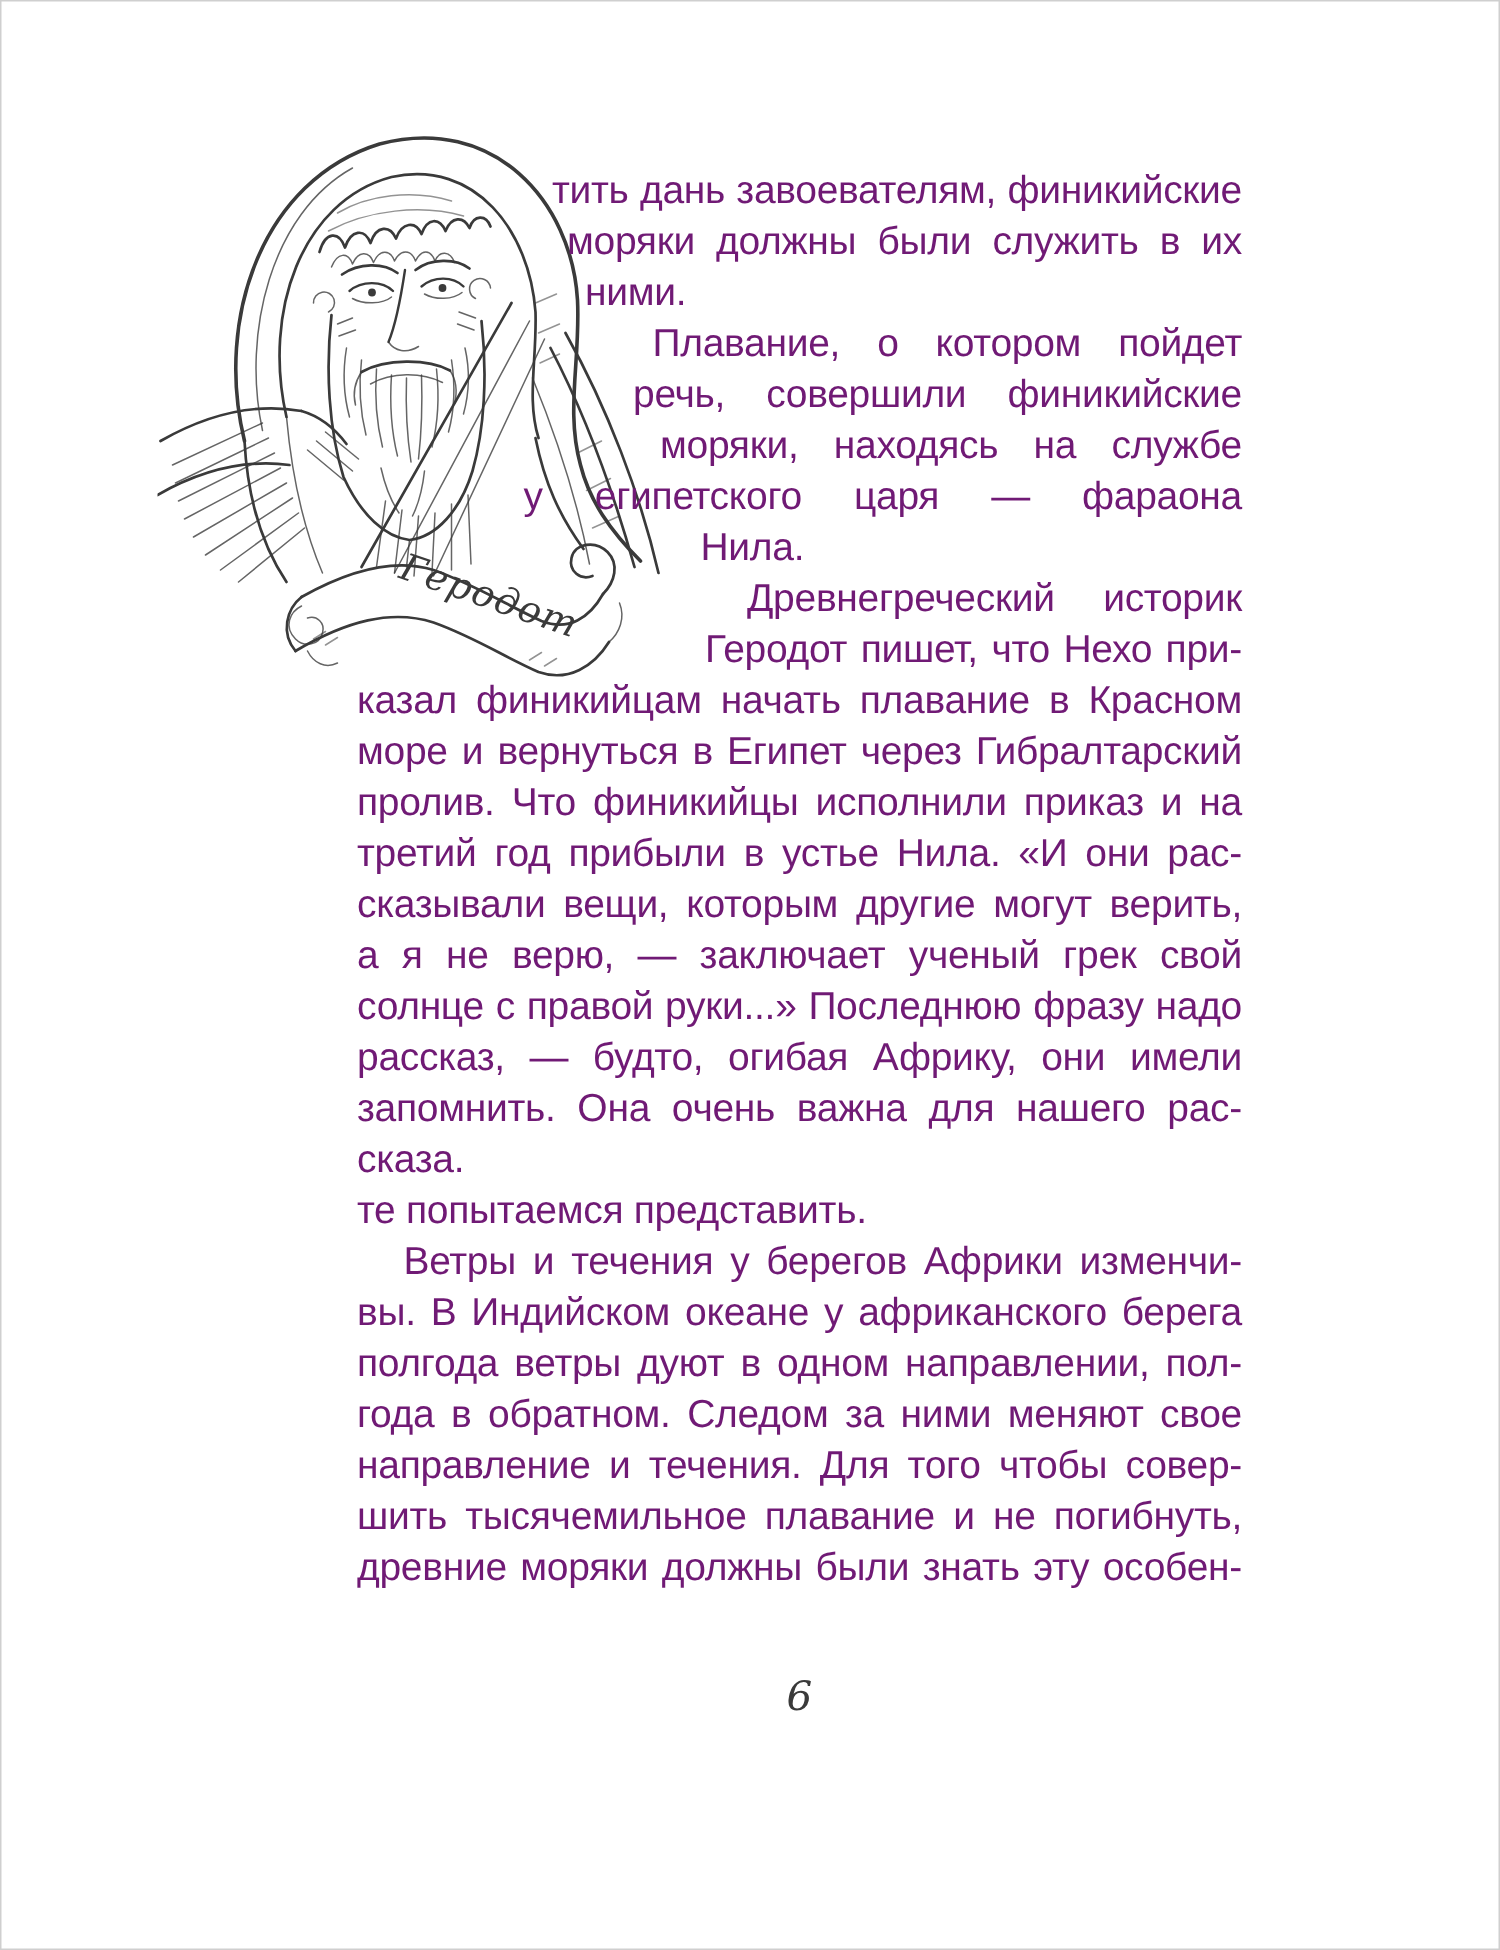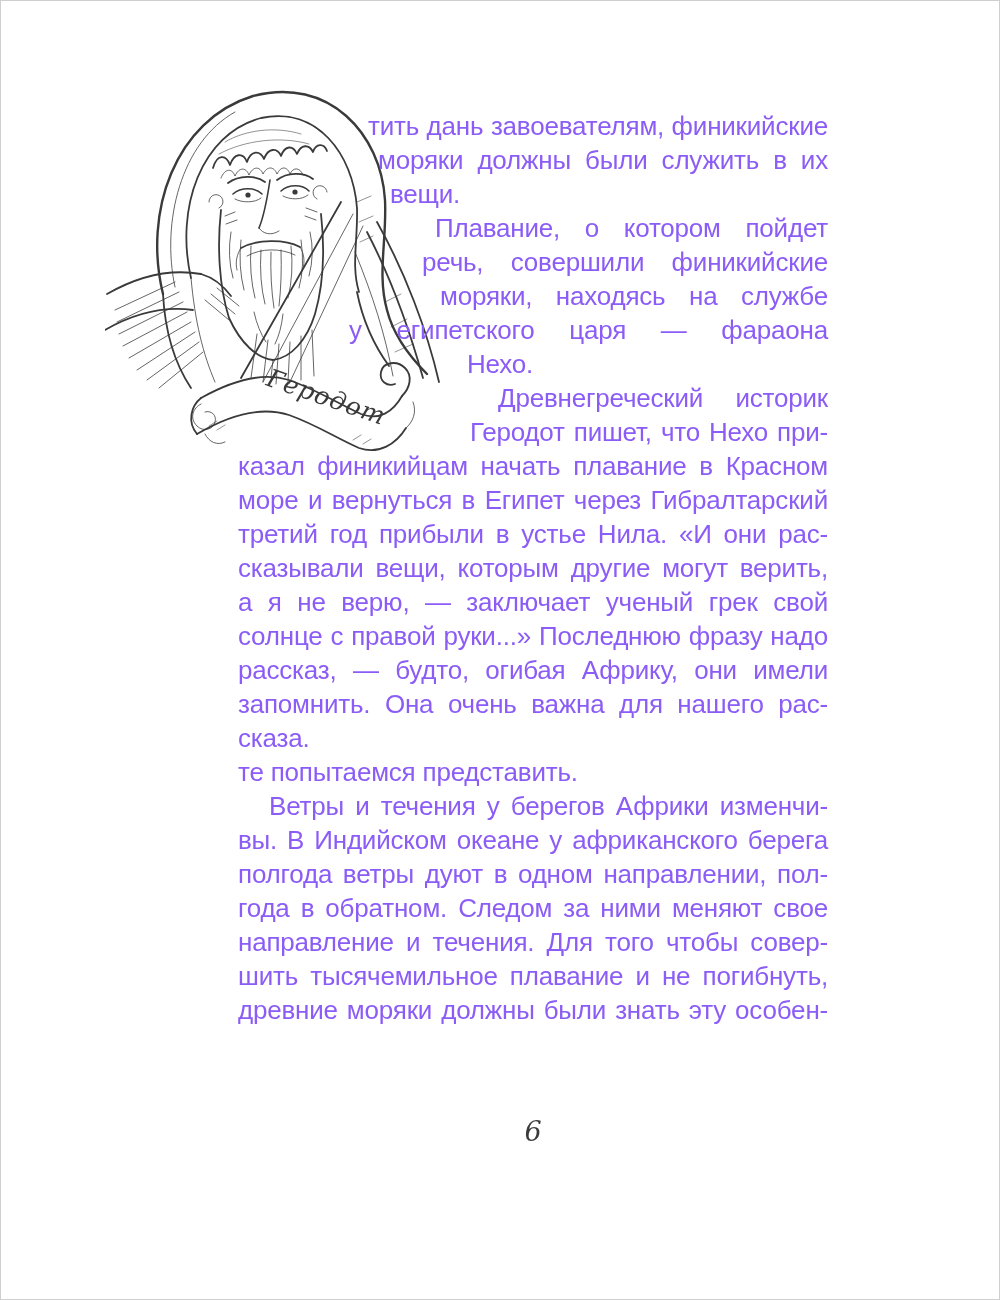--- a/index.html
+++ b/index.html
@@ -14,21 +14,21 @@
     font-family: "Liberation Sans", sans-serif;
   }
   .textcol {
     position: absolute;
     left: 238px;
     top: 109px;
     width: 590px;
     font-size: 26px;
     line-height: 34px;
     letter-spacing: -0.2px;
-    color: #8b5cf6;
+    color: #701a75;
   }
   .ln {
     height: 34px;
     white-space: nowrap;
     overflow: visible;
   }
   .j { text-align: justify; text-align-last: justify; }
   .l { text-align: left; }
   .pagenum {
     position: absolute;
@@ -175,30 +175,31 @@
       <path class="faint" d="M 112,348 l 8,-5"></path>
       <path class="faint" d="M 248,358 l 8,-5"></path>
       <path class="faint" d="M 258,362 l 8,-5"></path>
       <text class="banner-text" transform="translate(160,303) rotate(19)">Геродот</text>
     </g>
   </svg>
 
   <div class="textcol">
     <div class="ln j" style="margin-left:130px">тить дань завоевателям, финикийские</div>
     <div class="ln j" style="margin-left:140px">моряки должны были служить в их</div>
-    <div class="ln l" style="margin-left:152px">вещи.</div>
+    <div class="ln l" style="margin-left:152px">ними.</div>
     <div class="ln j" style="margin-left:197px">Плавание, о котором пойдет</div>
     <div class="ln j" style="margin-left:184px">речь, совершили финикийские</div>
     <div class="ln j" style="margin-left:202px">моряки, находясь на службе</div>
     <div class="ln j" style="margin-left:111px">у египетского царя — фараона</div>
-    <div class="ln l" style="margin-left:229px">Нехо.</div>
+    <div class="ln l" style="margin-left:229px">Нила.</div>
     <div class="ln j" style="margin-left:260px">Древнегреческий историк</div>
     <div class="ln j" style="margin-left:232px">Геродот пишет, что Нехо при-</div>
     <div class="ln j">казал финикийцам начать плавание в Красном</div>
     <div class="ln j">море и вернуться в Египет через Гибралтарский</div>
+    <div class="ln j">пролив. Что финикийцы исполнили приказ и на</div>
     <div class="ln j">третий год прибыли в устье Нила. «И они рас-</div>
     <div class="ln j">сказывали вещи, которым другие могут верить,</div>
     <div class="ln j">а я не верю, — заключает ученый грек свой</div>
     <div class="ln j">солнце с правой руки...» Последнюю фразу надо</div>
     <div class="ln j">рассказ, — будто, огибая Африку, они имели</div>
     <div class="ln j">запомнить. Она очень важна для нашего рас-</div>
     <div class="ln l">сказа.</div>
     <div class="ln l">те попытаемся представить.</div>
     <div class="ln j" style="margin-left:31px">Ветры и течения у берегов Африки изменчи-</div>
     <div class="ln j">вы. В Индийском океане у африканского берега</div>

